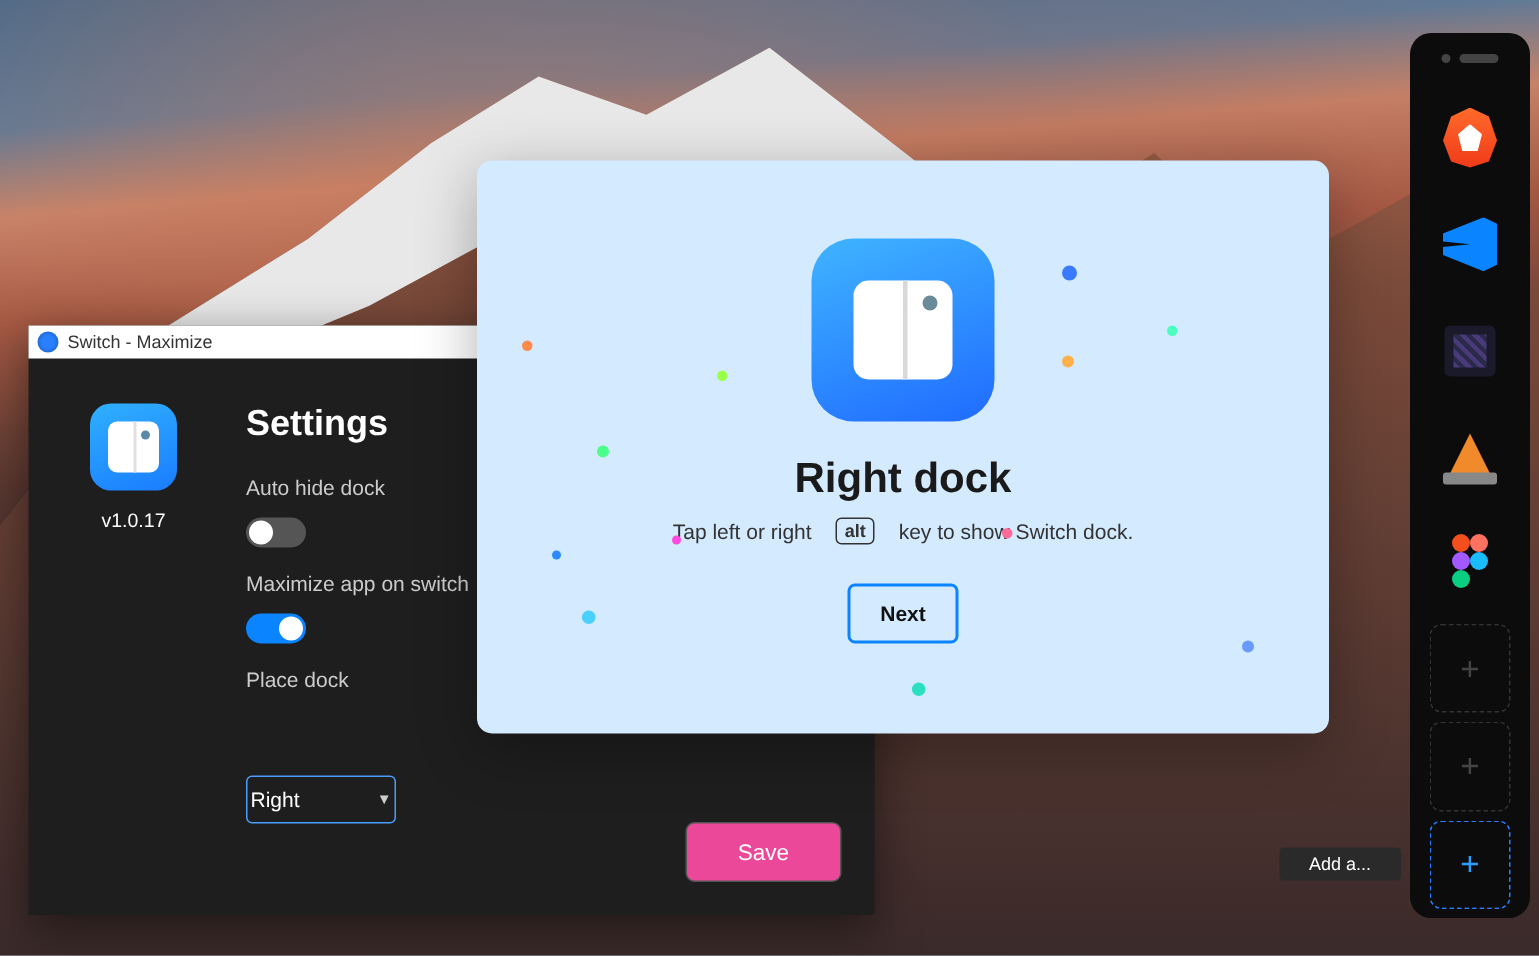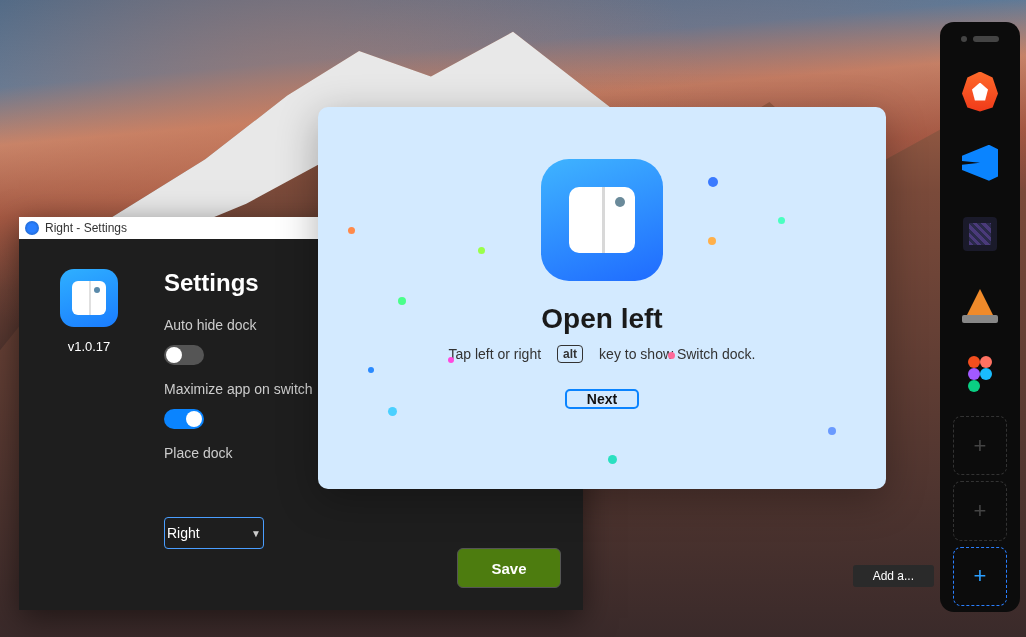--- a/index.html
+++ b/index.html
@@ -157,23 +157,23 @@
   }
   .select-caret { font-size: 10px; color: #ccc; }
   .save-btn {
     position: absolute;
     right: 22px;
     bottom: 22px;
     width: 104px;
     height: 40px;
     border: 1px solid #555;
     border-radius: 6px;
-    background: #4d7c0f;
+    background: #ec4899;
     color: #fff;
-    font-weight: 700;
+    font-weight: 400;
     font-size: 15px;
     cursor: pointer;
     display: flex;
     align-items: center;
     justify-content: center;
   }
   .setting-group { display:flex; flex-direction:column; gap:6px; }
 
   
   .intro {
@@ -239,21 +239,21 @@
     border: 1px solid #333;
     border-radius: 4px;
     padding: 1px 5px;
     font-size: 12px;
     font-weight: 600;
     background: #d3eaff;
   }
   .next-btn {
     margin-top: 26px;
     width: 74px;
-    height: 20px;
+    height: 40px;
     border: 2px solid #0a84ff;
     border-radius: 5px;
     color: #111;
     font-weight: 700;
     font-size: 14px;
     background: transparent;
     cursor: pointer;
     display:flex; align-items:center; justify-content:center;
   }
   .confetti {
@@ -333,21 +333,21 @@
 <body>
 
 <div class="wallpaper">
   <div class="mountain1"></div>
   <div class="snow"></div>
 </div>
 
 <div class="settings-window">
   <div class="titlebar">
     <span class="titlebar-icon"></span>
-    <span>Right - Settings</span>
+    <span>Switch - Maximize</span>
   </div>
   <div class="settings-body">
     <div class="settings-left">
       <div class="app-icon">
         <div class="app-icon-inner">
             <div class="app-icon-dot"></div>
           </div>
       </div>
       <div class="version">v1.0.17</div>
     </div>
@@ -394,21 +394,21 @@
   <span class="confetti" style="width:8px;height:8px;background:#6a9aff;left:510px;top:320px"></span>
   <span class="confetti" style="width:7px;height:7px;background:#ff6a9a;left:350px;top:245px"></span>
   <span class="confetti" style="width:9px;height:9px;background:#2ae0c0;left:290px;top:348px"></span>
   <span class="confetti" style="width:6px;height:6px;background:#2a8aff;left:50px;top:260px"></span>
 
   <div class="intro-icon">
     <div class="intro-icon-inner">
         <div class="intro-icon-dot"></div>
       </div>
   </div>
-  <div class="intro-title">Open left</div>
+  <div class="intro-title">Right dock</div>
   <div class="intro-sub">
     <span>Tap left or right</span>
     <span class="kbd">alt</span>
     <span>key to show Switch dock.</span>
   </div>
   <div class="next-btn">Next</div>
 </div>
 
 <div class="dock">
   <div class="dock-handle">

